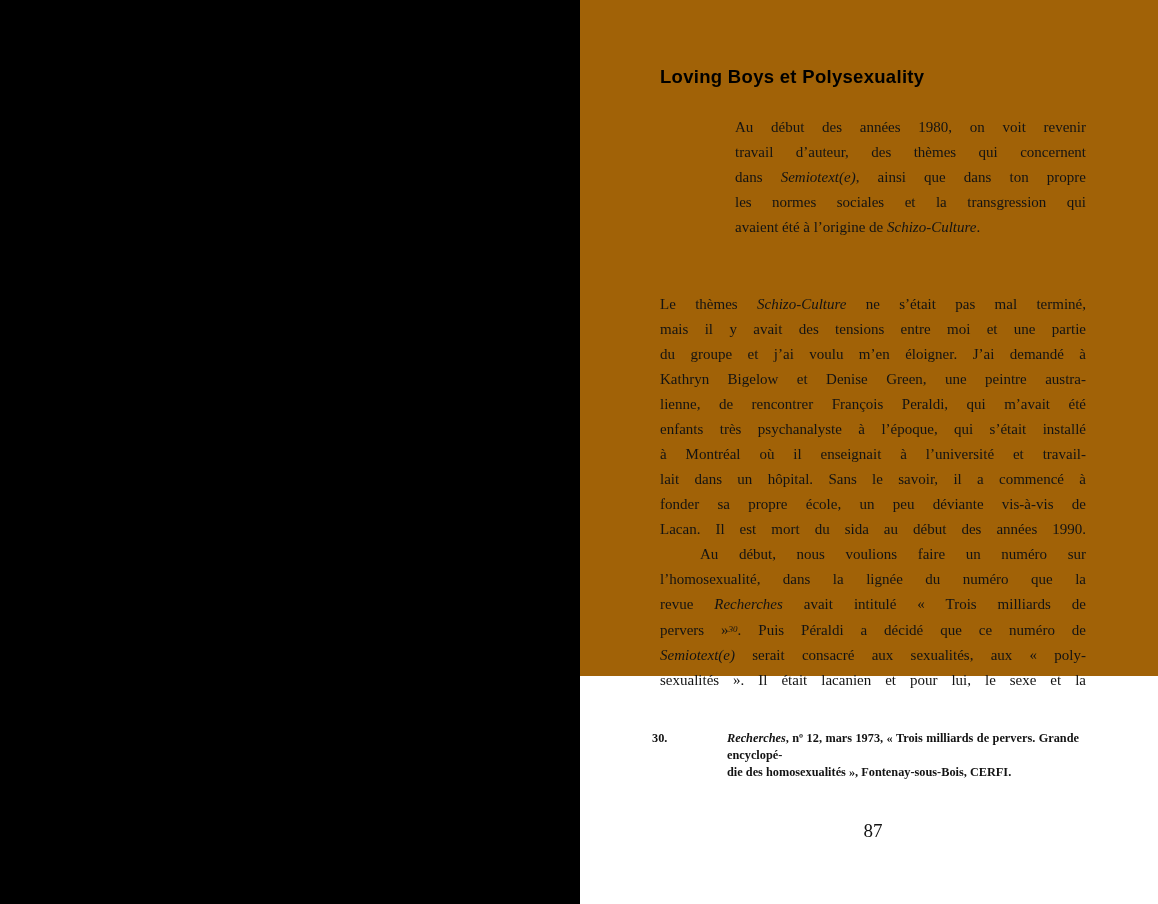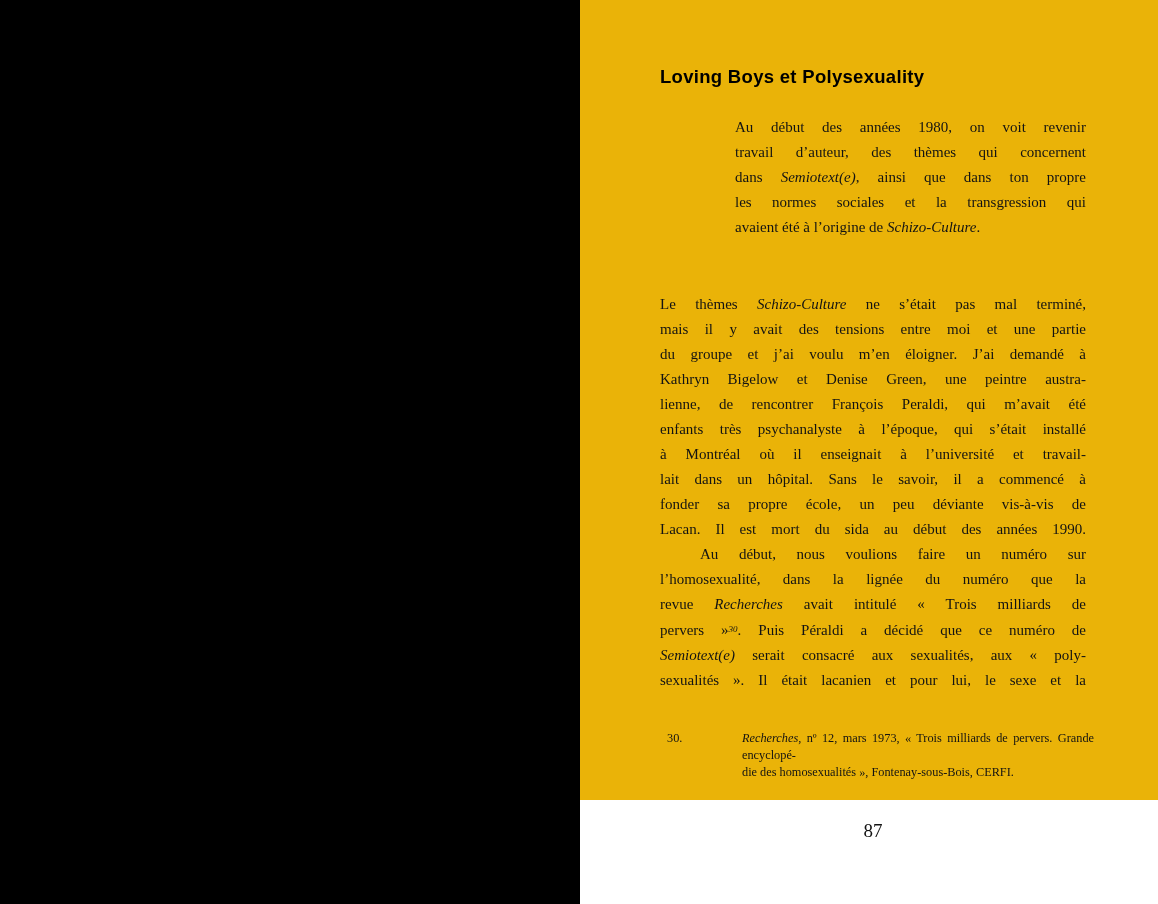--- a/index.html
+++ b/index.html
@@ -14,22 +14,22 @@
   }
   .black-panel {
     position: absolute;
     left: 0; top: 0;
     width: 580px; height: 904px;
     background: #000000;
   }
   .page {
     position: absolute;
     left: 580px; top: 0;
-    width: 578px; height: 800px;
-    background: #eab308;
+    width: 578px; height: 676px;
+    background: #a16207;
   }
   .heading {
     position: absolute;
     left: 80px; top: 66px;
     width: 440px;
     margin: 0;
     font-family: "Liberation Sans", sans-serif;
     font-weight: 700;
     font-size: 18.5px;
     line-height: 22px;
@@ -55,23 +55,24 @@
   .line.no-just { text-align: right; text-align-last: left; }
   .line.indent { text-indent: 40px; }
   .ital { font-style: italic; }
   .sup {
     font-size: 0.6em;
     vertical-align: 0.38em;
     font-style: italic;
   }
   .footnote {
     position: absolute;
-    left: 87px; top: 730px;
+    left: 72px; top: 730px;
     width: 427px;
     display: flex;
+    font-weight: bold;
   }
   .fn-num {
     flex: 0 0 31px;
     width: 31px;
     font-size: 12.3px;
     line-height: 17px;
   }
   .fn-text { width: 396px; margin-left: 44px; }
   .fn-text .line {
     font-size: 12.3px;

